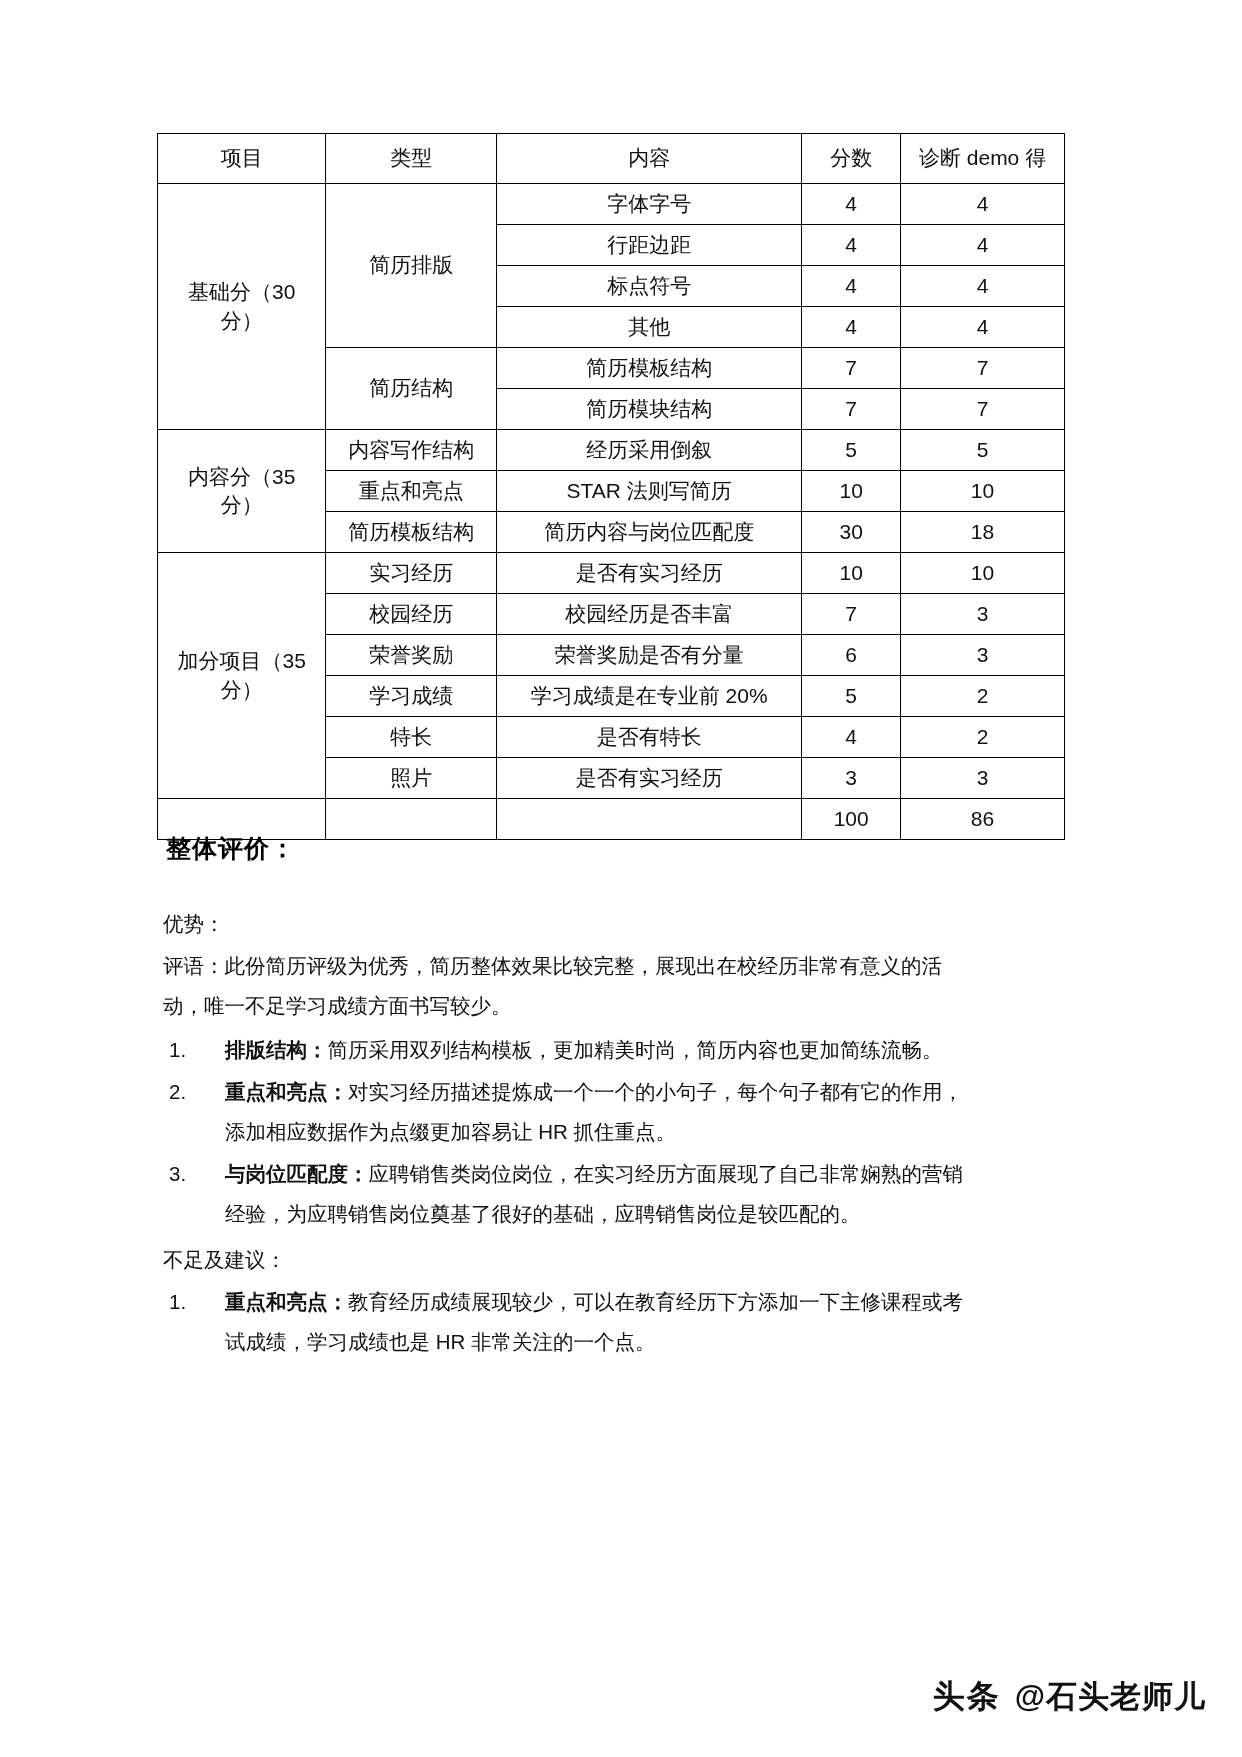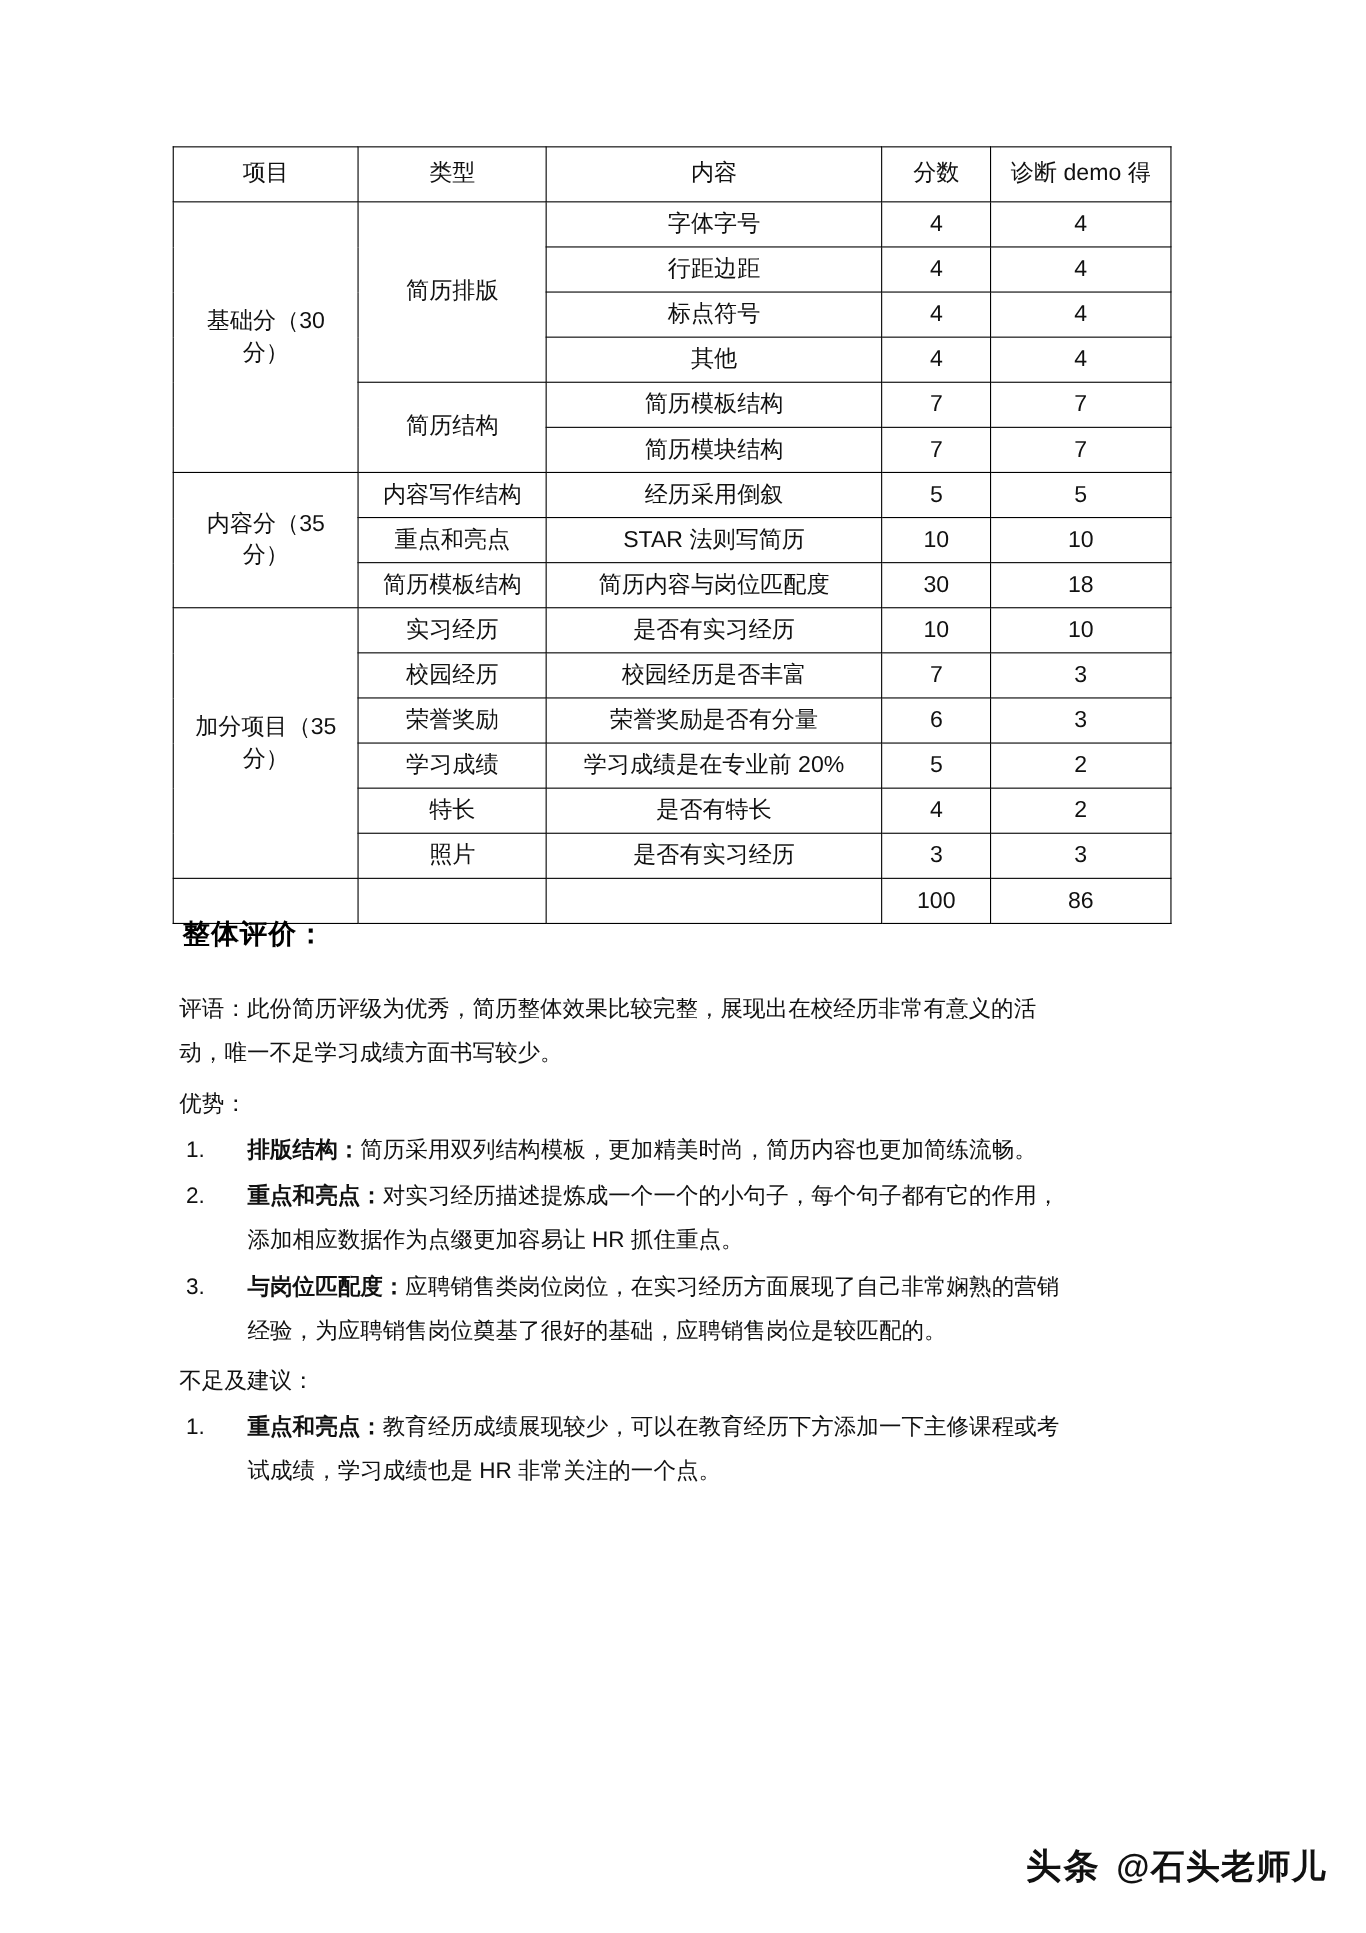--- a/index.html
+++ b/index.html
@@ -256,23 +256,23 @@
         </tr>
 
       </tbody>
     </table>
   </div>
 
   <div class="section-title">整体评价：</div>
 
   <div class="body-block">
 
+    <p class="para sub-head">优势：</p>
+
     <p class="para"><span>评语：</span><span>此份简历评级为优秀，简历整体效果比较完整，展现出在校经历非常有意义的活动，唯一不足学习成绩方面书写较少。</span></p>
-
-    <p class="para sub-head">优势：</p>
 
     <ol class="list">
       <li><span class="lead">排版结构：</span><span>简历采用双列结构模板，更加精美时尚，简历内容也更加简练流畅。</span></li>
       <li><span class="lead">重点和亮点：</span><span>对实习经历描述提炼成一个一个的小句子，每个句子都有它的作用，添加相应数据作为点缀更加容易让 HR 抓住重点。</span></li>
       <li><span class="lead">与岗位匹配度：</span><span>应聘销售类岗位岗位，在实习经历方面展现了自己非常娴熟的营销经验，为应聘销售岗位奠基了很好的基础，应聘销售岗位是较匹配的。</span></li>
     </ol>
 
     <p class="para sub-head">不足及建议：</p>
 
     <ol class="list">

